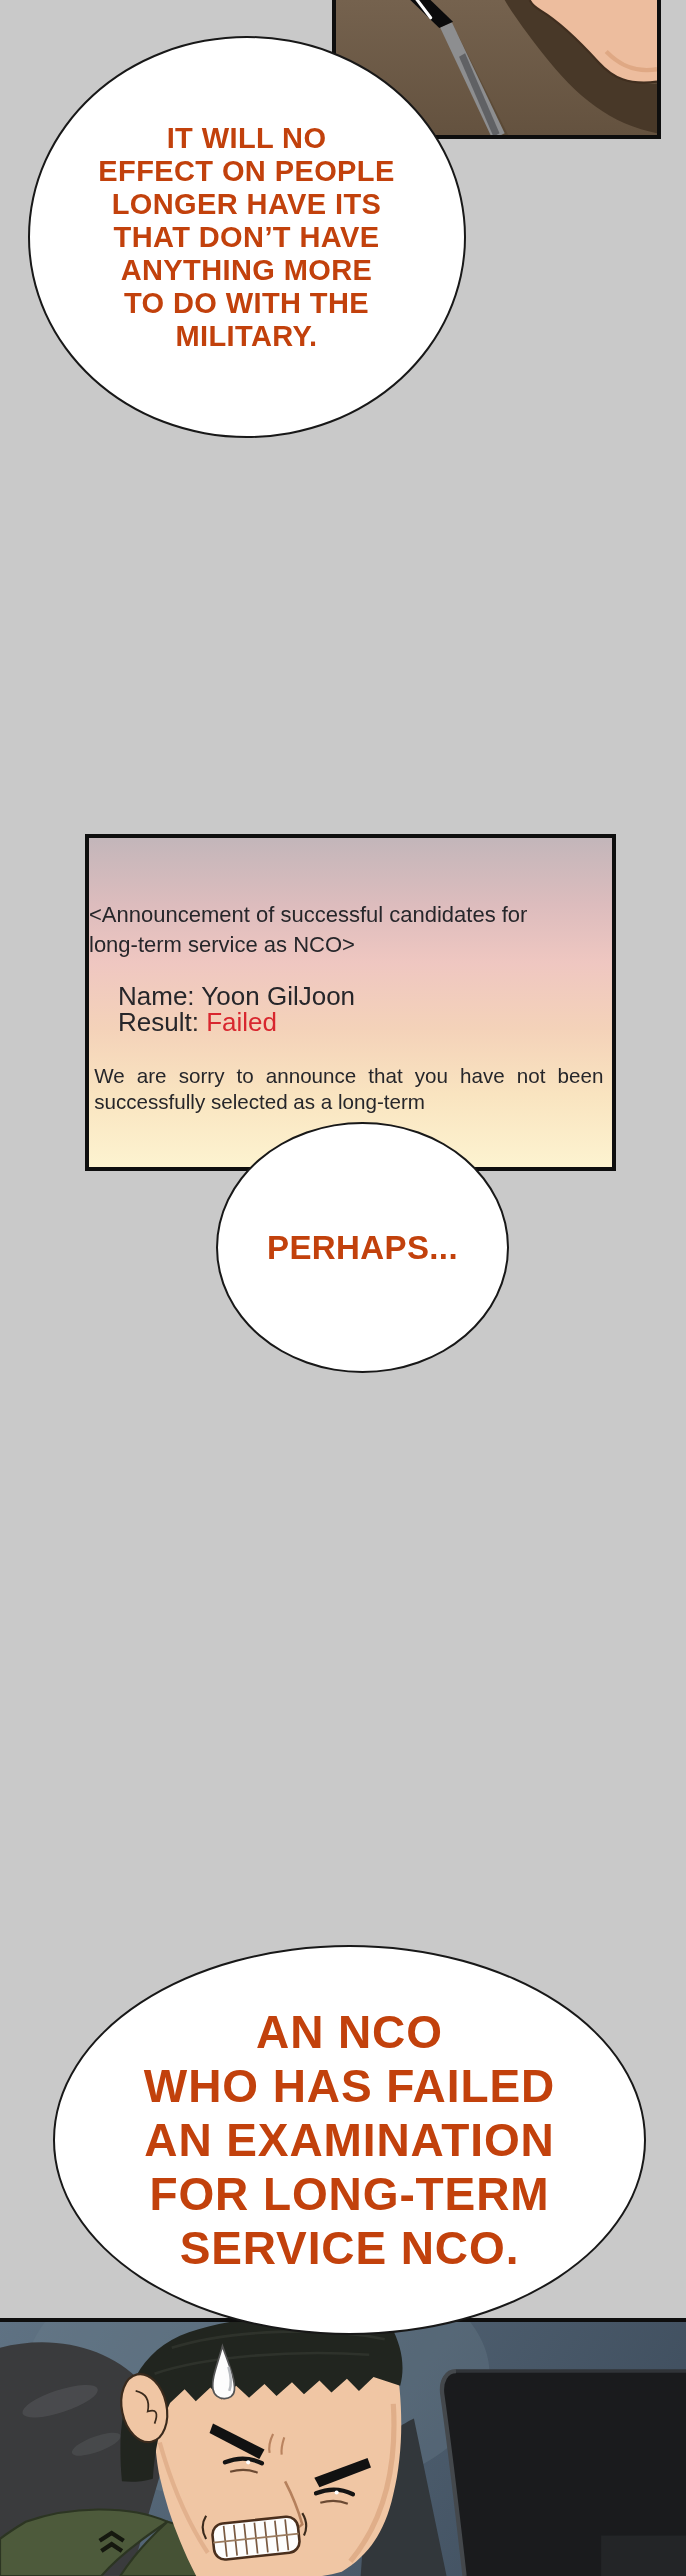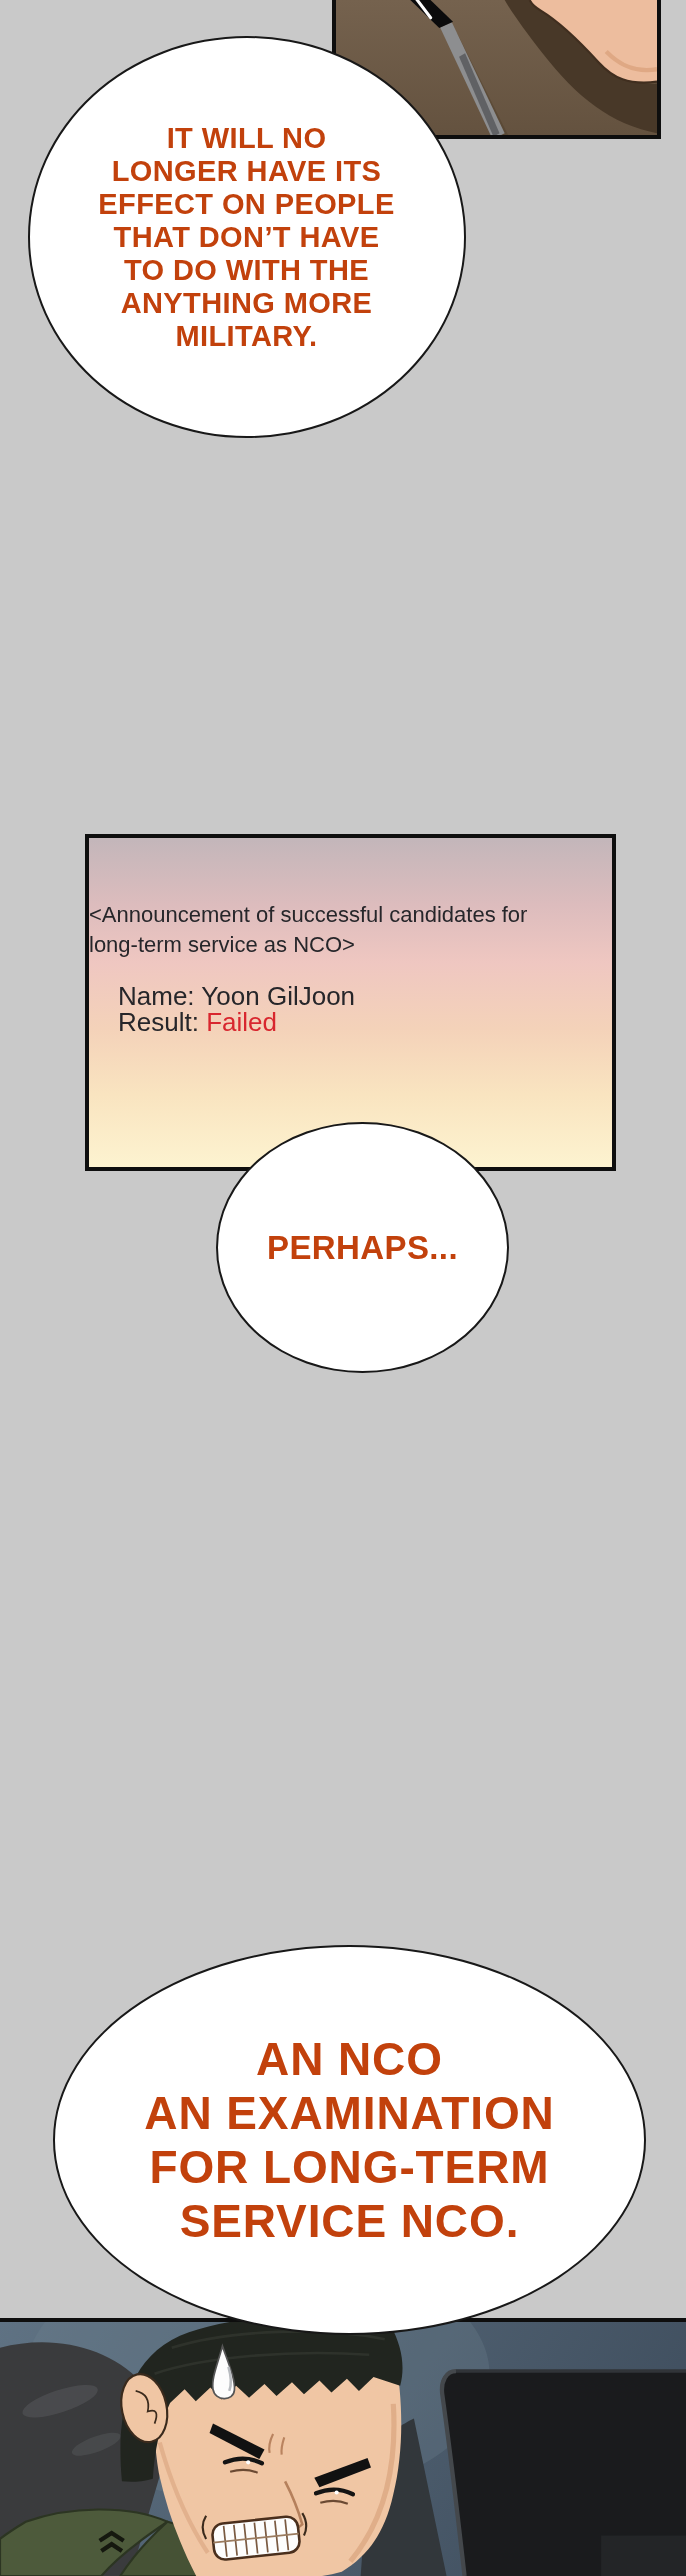--- a/index.html
+++ b/index.html
@@ -61,49 +61,51 @@
         <path d="M134.6,25 L196,150 L182,157 L121,31 Z" fill="#8d8e90"></path>
         <path d="M150,60 L190,150 L183,154 L143,64 Z" fill="#606164"></path>
         <path d="M90,-18.5 L136,24.5 L120,31.5 L74,-11.5 Z" fill="#0b0b0c"></path>
         <path d="M88,-8 C96,2 103,11 110,20" fill="none" stroke="#ffffff" stroke-width="3.5" stroke-linecap="round"></path>
       </g>
     </svg>
   </section>
 
   <div class="bubble bubble-1">
     <div class="ln">IT WILL NO</div>
+    <div class="ln">EFFECT ON PEOPLE</div>
     <div class="ln">LONGER HAVE ITS</div>
-    <div class="ln">EFFECT ON PEOPLE</div>
     <div class="ln">THAT DON’T HAVE</div>
+    <div class="ln">ANYTHING MORE</div>
     <div class="ln">TO DO WITH THE</div>
-    <div class="ln">ANYTHING MORE</div>
     <div class="ln">MILITARY.</div>
   </div>
 
   <section class="doc">
     <div class="doc-title">
       <div>&lt;Announcement of successful candidates for</div>
       <div>long-term service as NCO&gt;</div>
     </div>
     <div class="doc-line doc-line-name">
       <span>Name:</span>
       <span>Yoon GilJoon</span>
     </div>
     <div class="doc-line doc-line-result">
       <span>Result:</span>
       <span class="failed">Failed</span>
     </div>
+    <p class="doc-body">We are sorry to announce that you have not been successfully selected as a long-term</p>
   </section>
 
   <div class="bubble bubble-2">
     <div class="ln">PERHAPS...</div>
   </div>
 
   <div class="bubble bubble-3">
     <div class="ln">AN NCO</div>
+    <div class="ln">WHO HAS FAILED</div>
     <div class="ln">AN EXAMINATION</div>
     <div class="ln">FOR LONG-TERM</div>
     <div class="ln">SERVICE NCO.</div>
   </div>
 
   <section class="panel panel-soldier">
     <svg viewBox="0 0 800 295" preserveAspectRatio="none">
       <defs>
         <linearGradient id="roomg" x1="0" y1="0" x2="1" y2="0.25">
           <stop offset="0" stop-color="#5f7283"></stop>

